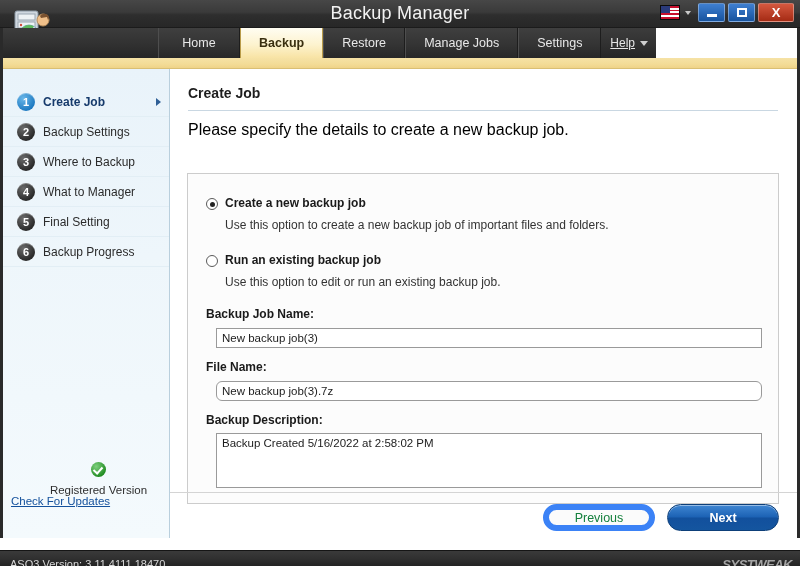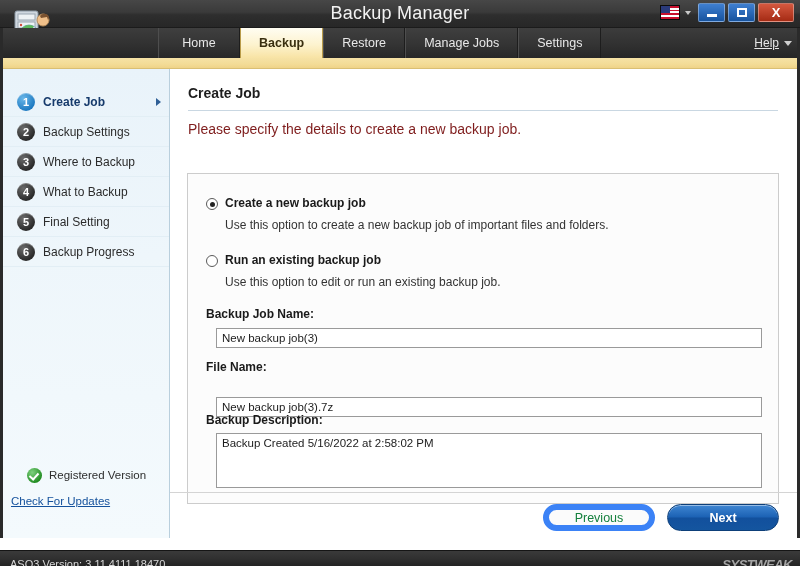--- a/index.html
+++ b/index.html
@@ -95,21 +95,21 @@
   .app-icon {
     position: absolute;
     left: 10px; top: 4px;
     width: 48px; height: 48px;
   }
 
   
   .tabstrip {
     position: absolute;
     left: 0; top: 28px;
-    width: 800px; height: 30px;
+    width: 656px; height: 30px;
     background: linear-gradient(to bottom, #3c3c3c 0%, #323232 50%, #262626 100%);
     box-sizing: border-box;
   }
   .tabs {
     position: absolute;
     left: 158px; top: 0;
     display: flex;
     height: 30px;
   }
   .tab {
@@ -220,20 +220,21 @@
     width: 167px;
   }
   .registered {
     display: flex;
     align-items: center;
     gap: 7px;
     padding-left: 24px;
     height: 26px;
     font-size: 11.5px;
     color: #2e2e2e;
+    flex-direction: column;
   }
   .check-icon {
     width: 15px; height: 15px;
     border-radius: 50%;
     background: radial-gradient(circle at 35% 30%, #7ed07e, #1e8a1e 75%);
     position: relative;
     flex: none;
   }
   .check-icon::after {
     content: "";
@@ -270,22 +271,22 @@
   }
   .title-rule {
     position: absolute;
     left: 18px; top: 41px;
     width: 590px; height: 1px;
     background: #c9d7e2;
   }
   .subtitle {
     position: absolute;
     left: 18px; top: 52px;
-    font-size: 14px;
-    color: #7f1d1d;
+    font-size: 16px;
+    color: #000000;
   }
   .panel {
     position: absolute;
     left: 17px; top: 75px;
     width: 592px; height: 331px;
     border: 1px solid #cccccc;
     background: #fcfcfc;
     box-sizing: border-box;
     margin-top: 29px;
   }
@@ -348,21 +349,21 @@
     border: 1px solid #9a9a9a;
     background: #ffffff;
     box-sizing: border-box;
     font-size: 11.5px;
     color: #1c1c1c;
     padding: 0 5px;
     line-height: 18px;
     font-family: "Liberation Sans", sans-serif;
   }
   .tb-job { top: 154px; }
-  .tb-file { top: 223px; }
+  .tb-file { top: 207px; border-radius: 6px; }
   .textarea {
     position: absolute;
     left: 28px; top: 259px;
     width: 546px; height: 55px;
     border: 1px solid #9a9a9a;
     background: #ffffff;
     box-sizing: border-box;
     font-size: 11.5px;
     color: #1c1c1c;
     padding: 3px 5px;
@@ -507,21 +508,21 @@
       <div class="step">
         <span class="badge">2</span>
         <span class="step-label">Backup Settings</span>
       </div>
       <div class="step">
         <span class="badge">3</span>
         <span class="step-label">Where to Backup</span>
       </div>
       <div class="step">
         <span class="badge">4</span>
-        <span class="step-label">What to Backup</span>
+        <span class="step-label">What to Manager</span>
       </div>
       <div class="step">
         <span class="badge">5</span>
         <span class="step-label">Final Setting</span>
       </div>
       <div class="step">
         <span class="badge">6</span>
         <span class="step-label">Backup Progress</span>
       </div>
     </div>

